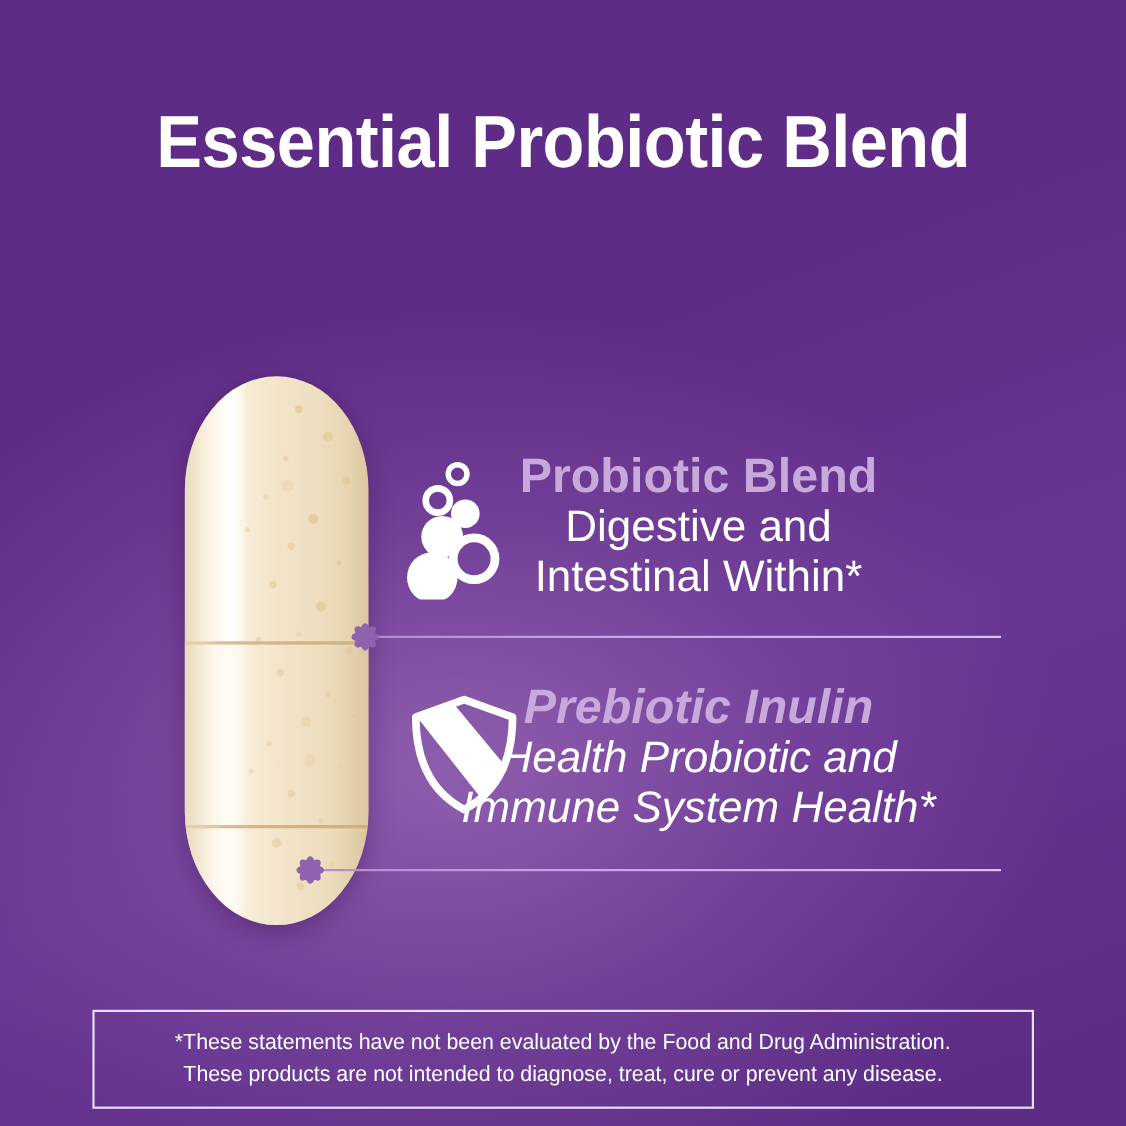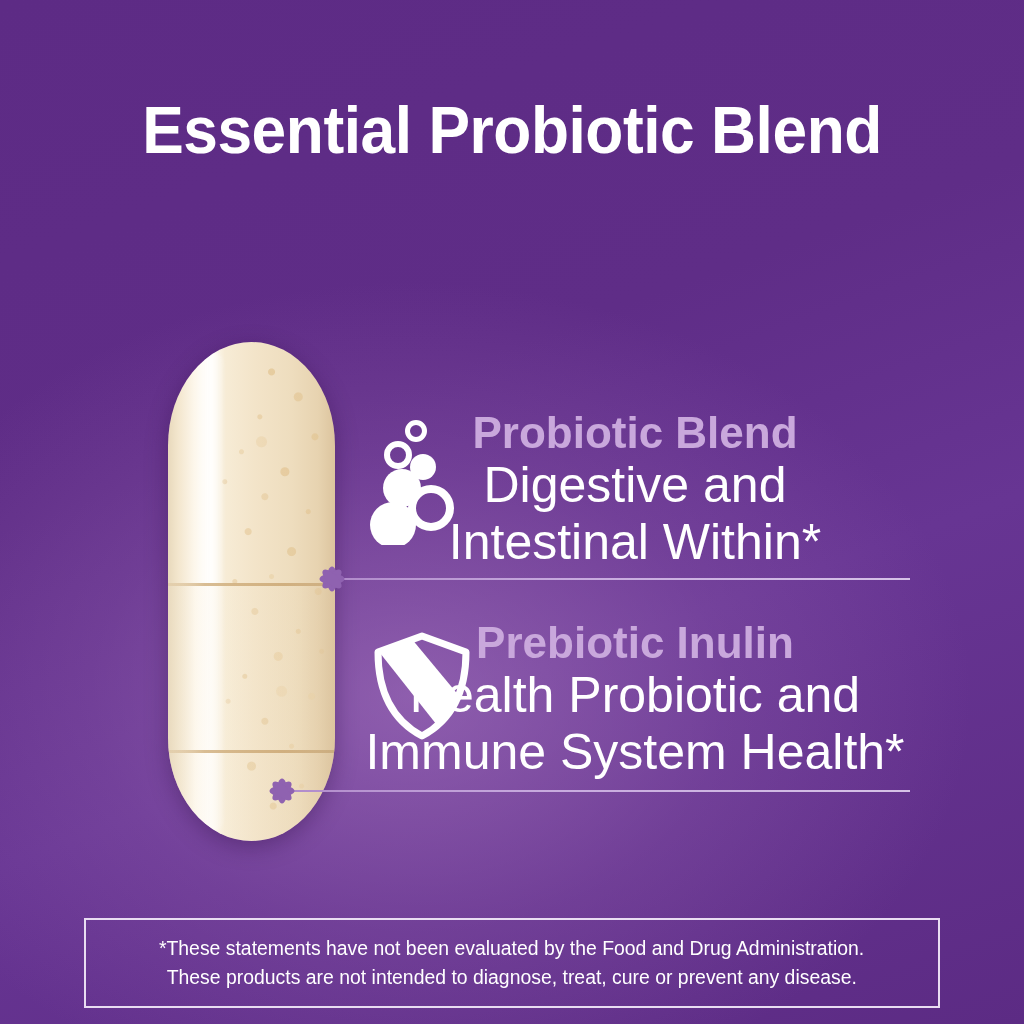--- a/index.html
+++ b/index.html
@@ -196,21 +196,21 @@
   }
   .feature-heading {
     color: #c9a8dc;
     font-size: 44px;
     font-weight: bold;
     line-height: 1.06;
     white-space: nowrap;
   }
   .feature-sub {
     color: #ffffff;
-    font-size: 50px;
+    font-size: 40px;
     font-weight: normal;
     line-height: 1.14;
   }
 
   
   .disclaimer {
     position: absolute;
     left: 84px;
     top: 918px;
     width: 856px;
@@ -285,21 +285,21 @@
         </g>
       </svg>
     </div>
     <div class="feature-text" style="top:0px;">
       <div class="feature-heading">Probiotic Blend</div>
       <div class="feature-sub">Digestive and</div>
       <div class="feature-sub">Intestinal Within*</div>
     </div>
   </div>
 
-  <div class="feature" style="left:370px; top:620px; width:545px; height:150px;">
+  <div class="feature" style="left:370px; top:620px; width:545px; height:150px;font-style:italic;">
     <div class="feature-icon" style="left:0px; top:10px;">
       <svg width="104" height="112" viewBox="0 0 104 112">
         <defs>
           <clipPath id="shieldClip">
             <path d="M52 6 L96 22 C96 62 82 90 52 106 C22 90 8 62 8 22 Z"></path>
           </clipPath>
         </defs>
         <path d="M52 6 L96 22 C96 62 82 90 52 106 C22 90 8 62 8 22 Z" fill="none" stroke="#ffffff" stroke-width="7" stroke-linejoin="round"></path>
         <g clip-path="url(#shieldClip)">
           <polygon points="6,18 36,2 104,84 74,104" fill="#ffffff"></polygon>

